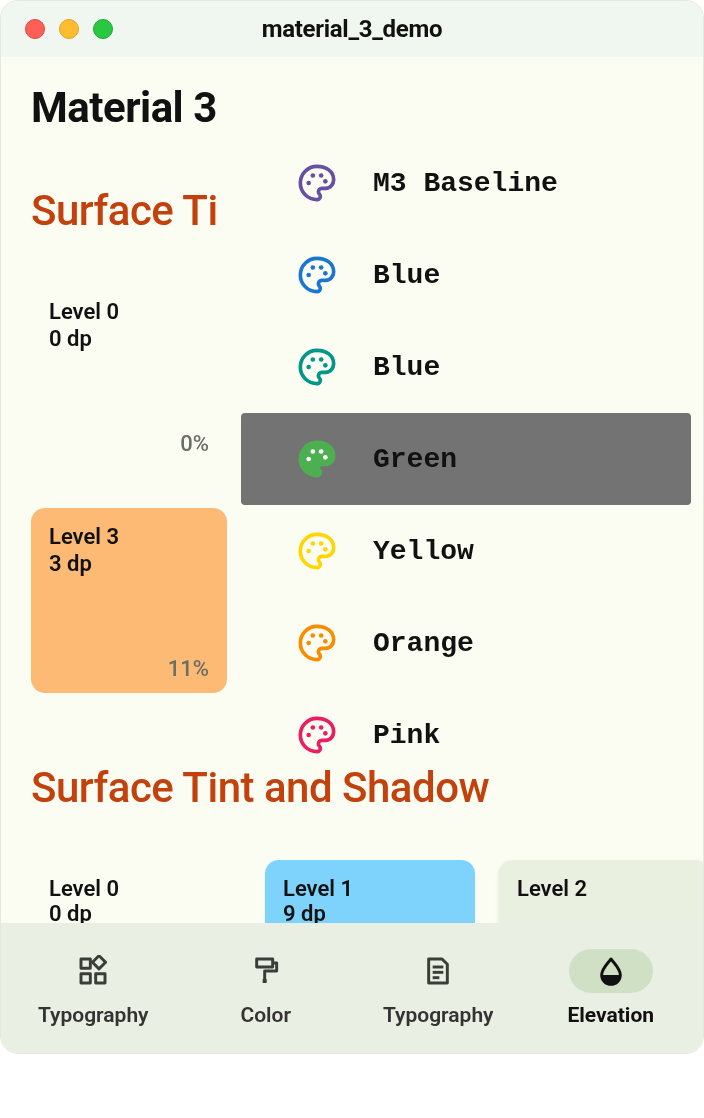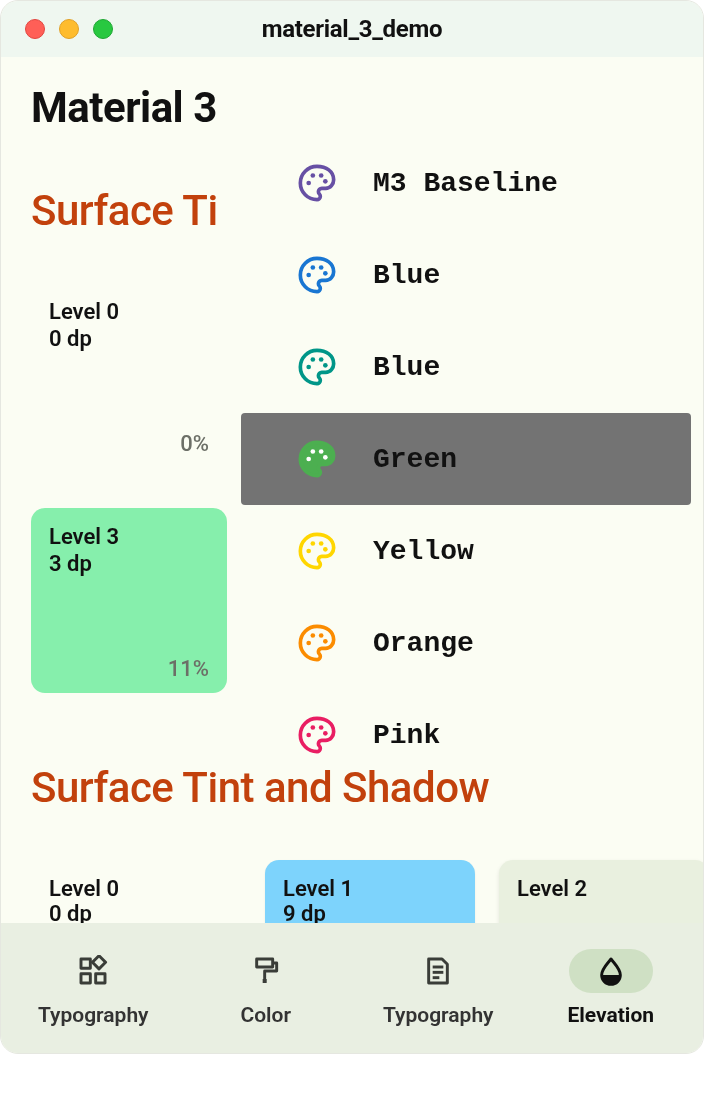--- a/index.html
+++ b/index.html
@@ -16,21 +16,21 @@
   .content-inner { padding: 26px 30px 0 30px; }
   h1.main { font-size: 42px; font-weight: 700; color: #111; margin-bottom: 54px; letter-spacing: -0.5px; }
   h2.section { font-size: 42px; font-weight: 500; color: #c2410c; margin-bottom: 48px; letter-spacing: -0.5px; }
   .tint-row { display: flex; gap: 18px; margin-bottom: 40px; }
   .tile { flex: 0 0 196px; height: 185px; border-radius: 14px; padding: 16px 18px 12px 18px; display: flex; flex-direction: column; justify-content: space-between; }
   .tile .label-block { display: flex; flex-direction: column; gap: 2px; }
   .tile .lv { font-size: 22px; font-weight: 600; color: #111; }
   .tile .dp { font-size: 22px; font-weight: 600; color: #111; }
   .tile .pct { align-self: flex-end; font-size: 22px; color: #6c6f67; font-weight: 500; }
   .tile.l0 {}
-  .tile.l3 { background: #86efac; }
+  .tile.l3 { background: #fdba74; }
   .section2 { margin-top: 70px; }
   .row2 { display: flex; gap: 24px; }
   .tile2 { flex: 0 0 210px; height: 140px; border-radius: 14px; padding: 16px 18px; }
   .tile2 .lv, .tile2 .dp { font-size: 22px; font-weight: 600; color: #111; }
   .tile2.l0b {}
   .tile2.l1b { background: #7dd3fc; box-shadow: 0 1px 2px rgba(0,0,0,0.08); }
   .tile2.l2b { background: #e9f0df; box-shadow: 0 2px 4px rgba(0,0,0,0.10); }
 
   
   .color-menu { position: absolute; top: 80px; left: 240px; width: 450px; background: transparent; }

